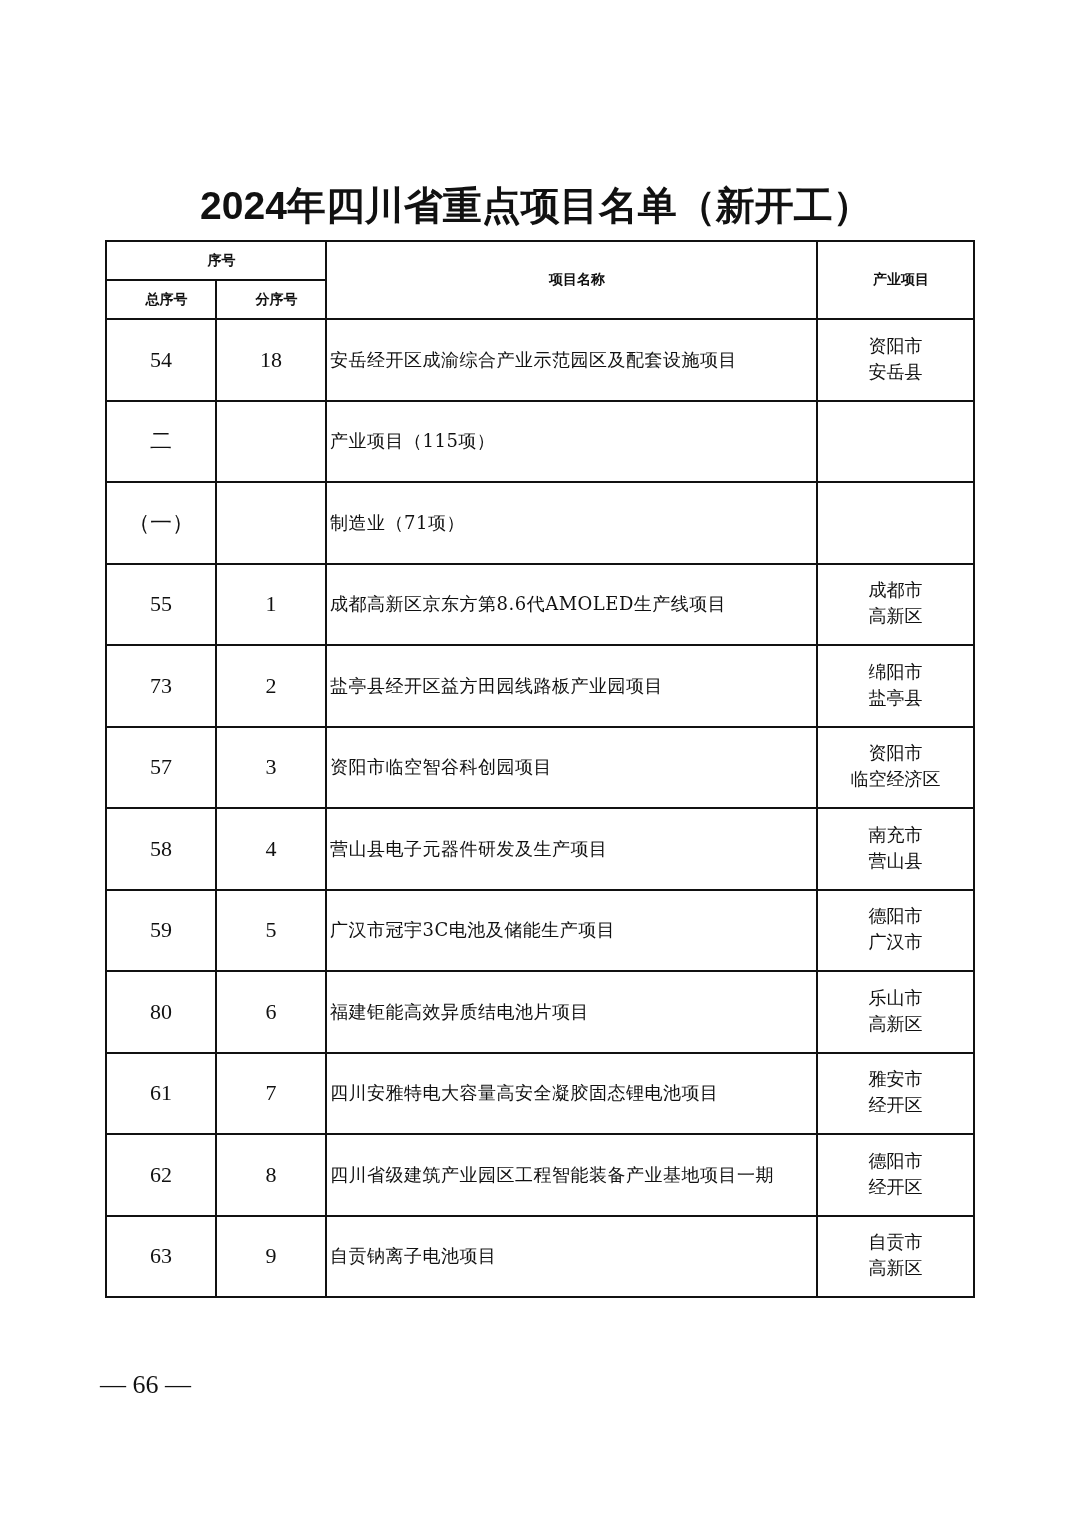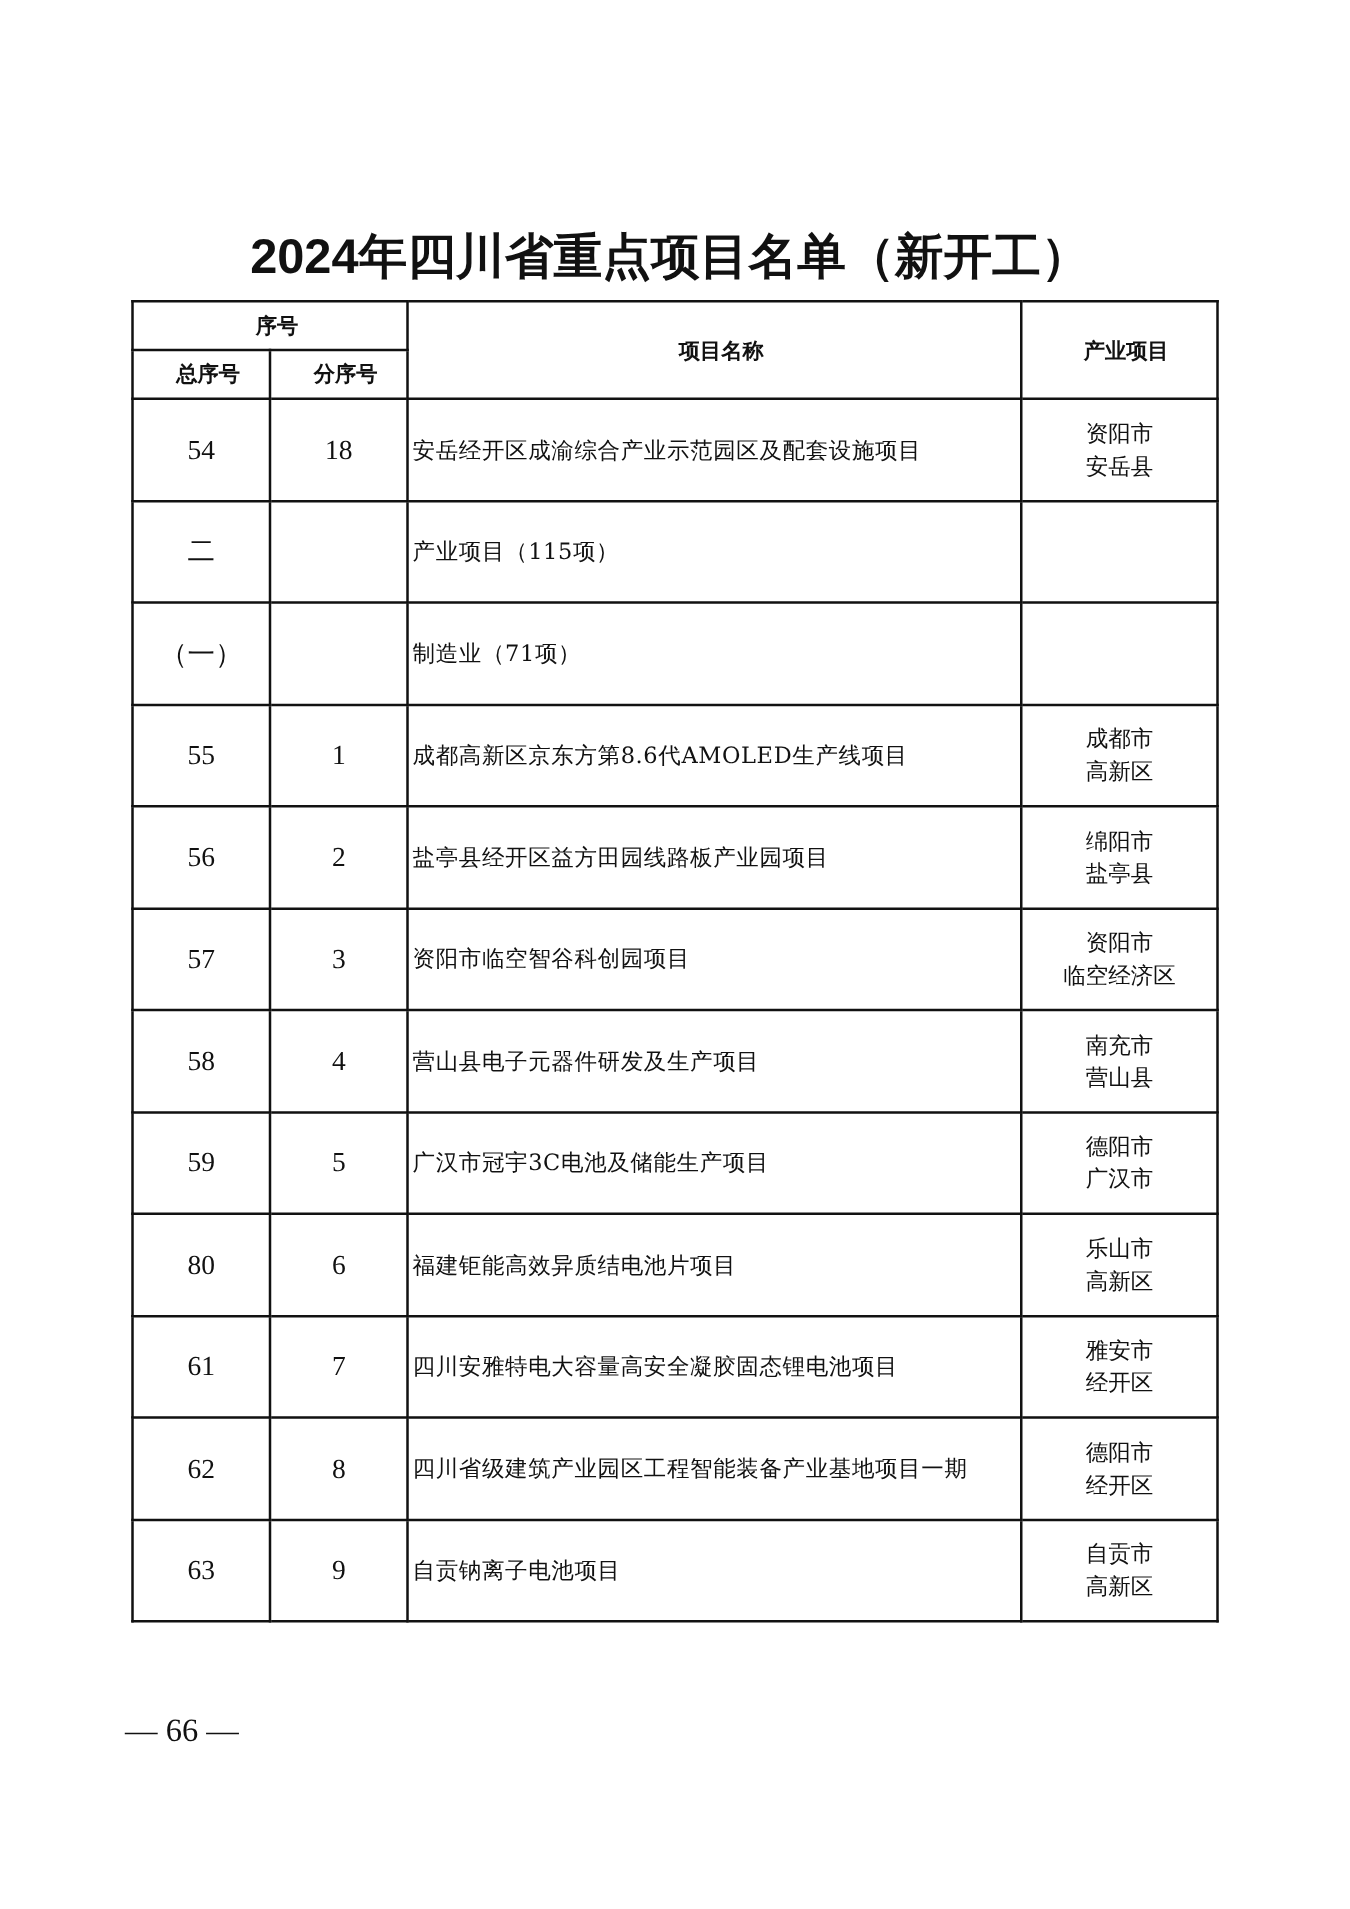--- a/index.html
+++ b/index.html
@@ -36,21 +36,21 @@
     width: 868px;
   }
   .project-table td, .project-table th {
     border: 2px solid #111111;
     padding: 0;
     vertical-align: middle;
   }
   .project-table th {
     font-family: "DejaVu Sans", "Liberation Sans", sans-serif;
     font-weight: bold;
-    font-size: 17px;
+    font-size: 14px;
     text-align: center;
     padding-left: 11px;
   }
   .h1 { height: 39px; }
   .h2 { height: 39px; }
   .row td { height: 79.5px; }
   .c-num {
     text-align: center;
     font-size: 22px;
     font-family: "Liberation Serif", "DejaVu Serif", serif;
@@ -61,21 +61,21 @@
     font-size: 18px;
     font-family: "DejaVu Serif", "Liberation Serif", serif;
     letter-spacing: 0.5px;
     white-space: nowrap;
     overflow: hidden;
   }
   .c-addr {
     text-align: center;
     font-size: 18px;
     line-height: 26px;
-    font-family: Liberation Serif, serif;
+    font-family: Liberation Mono, monospace;
   }
   .c-addr span { display: block; }
   .page-number {
     position: absolute;
     left: 100px;
     top: 1370px;
     font-size: 26px;
     font-family: "Liberation Serif", "DejaVu Serif", serif;
     white-space: nowrap;
   }
@@ -134,21 +134,21 @@
     <tr class="row">
       <td class="c-num">55</td>
       <td class="c-num">1</td>
       <td class="c-name">成都高新区京东方第8.6代AMOLED生产线项目</td>
       <td class="c-addr">
           <span>成都市</span>
           <span>高新区</span>
         </td>
     </tr>
     <tr class="row">
-      <td class="c-num">56</td>
+      <td class="c-num">73</td>
       <td class="c-num">2</td>
       <td class="c-name">盐亭县经开区益方田园线路板产业园项目</td>
       <td class="c-addr">
           <span>绵阳市</span>
           <span>盐亭县</span>
         </td>
     </tr>
     <tr class="row">
       <td class="c-num">57</td>
       <td class="c-num">3</td>

